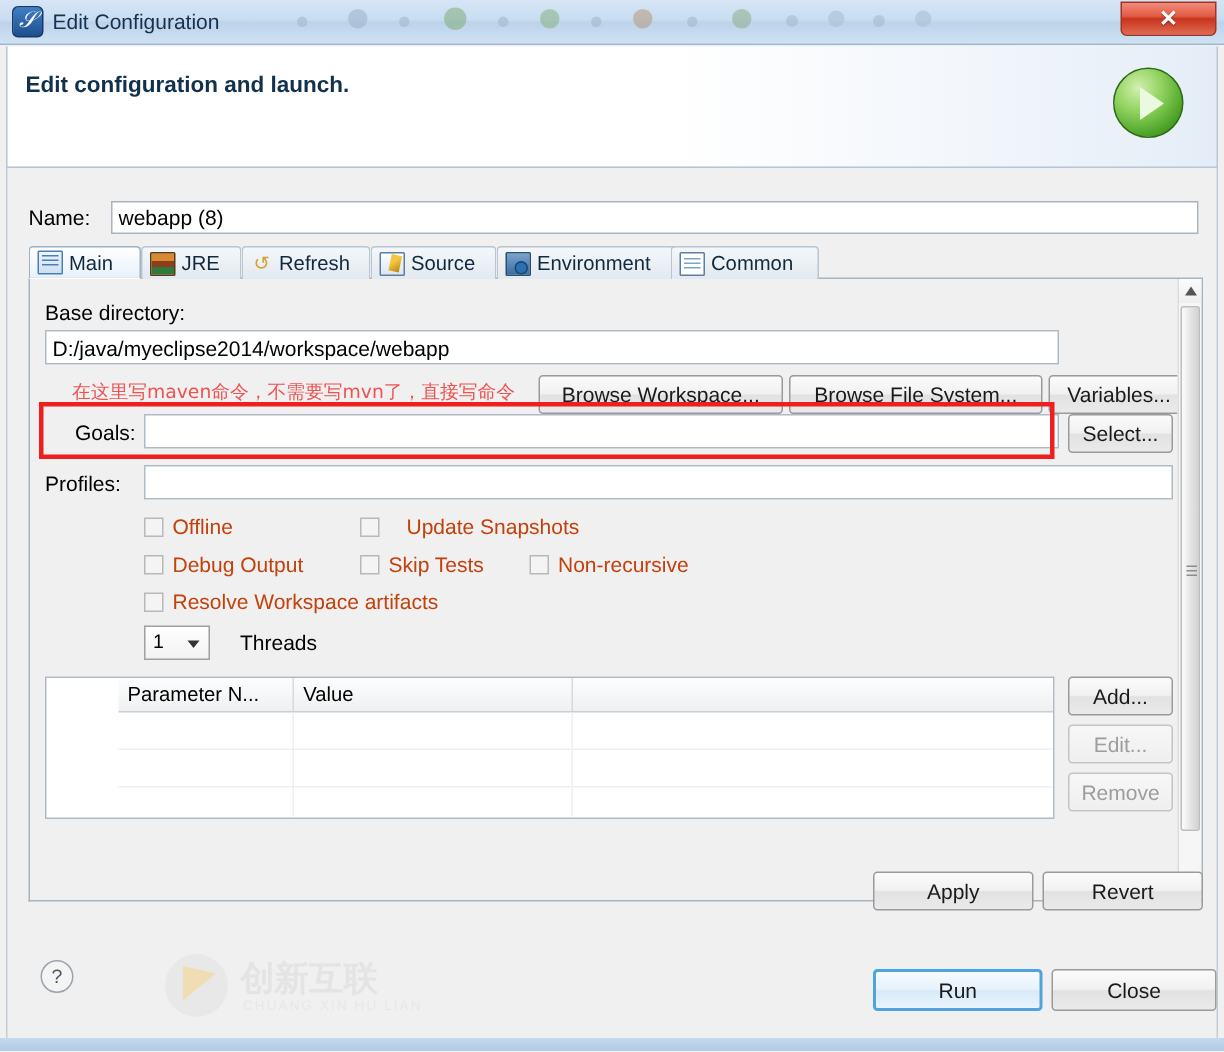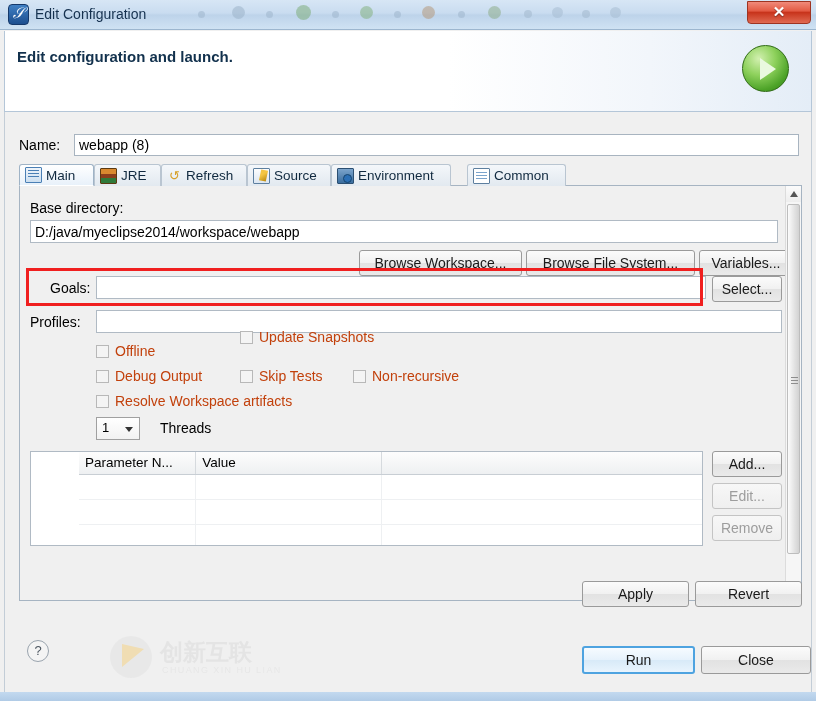--- a/index.html
+++ b/index.html
@@ -585,49 +585,50 @@
         <span>Refresh</span>
       </div>
       <div class="tab inactive" style="left:228px;width:84px;">
         <span class="tab-ico ico-source"></span>
         <span>Source</span>
       </div>
       <div class="tab inactive" style="left:312px;width:120px;">
         <span class="tab-ico ico-env"></span>
         <span>Environment</span>
       </div>
-      <div class="tab inactive" style="left:448px;width:99px;align-items:center;">
+      <div class="tab inactive" style="left:428px;width:99px;align-items:center;">
         <span class="tab-ico ico-common"></span>
         <span>Common</span>
       </div>
     </div>
 
     <div class="tabpage">
 
       <div class="field-label" style="left:10px;top:14px;">Base directory:</div>
-      <input class="text-input" type="text" style="left: 10px; top: 34px; width: 748px; height: 23px;" value="D:/java/myeclipse2014/workspace/webapp">
+      <input class="text-input" type="text" style="left: 10px; top: 34px; width: 676px; height: 23px;" value="D:/java/myeclipse2014/workspace/webapp">
 
       <button class="btn" style="left:339px;top:64px;width:163px;height:26px;">Browse Workspace...</button>
       <button class="btn" style="left:506px;top:64px;width:169px;height:26px;">Browse File System...</button>
       <button class="btn" style="left:679px;top:64px;width:94px;height:26px;">Variables...</button>
 
+      <div class="red-annot" style="left:28px;top:67px;">在这里写maven命令，不需要写mvn了，直接写命令</div>
 
       <div class="field-label" style="left:10px;top:94px;padding-left:20px;">Goals:</div>
       <input class="text-input" type="text" style="left: 76px; top: 90px; width: 610px; height: 23px;" autofocus="" value="">
       <button class="btn" style="left:692px;top:90px;width:70px;height:26px;">Select...</button>
       <div class="red-box" style="left:6px;top:82px;width:677px;height:38px;"></div>
 
       <div class="field-label" style="left:10px;top:128px;">Profiles:</div>
       <input class="text-input" type="text" style="left: 76px; top: 124px; width: 686px; height: 23px;" value="">
 
       <label class="cb" style="left:76px;top:157px;">
         <span class="cb-box"></span>
         <span>Offline</span>
       </label>
-      <label class="cb" style="left:220px;top:143px;">
+      <label class="cb" style="left:220px;top:157px;gap:12px;">
         <span class="cb-box"></span>
         <span>Update Snapshots</span>
       </label>
 
       <label class="cb" style="left:76px;top:182px;">
         <span class="cb-box"></span>
         <span>Debug Output</span>
       </label>
       <label class="cb" style="left:220px;top:182px;">
         <span class="cb-box"></span>

